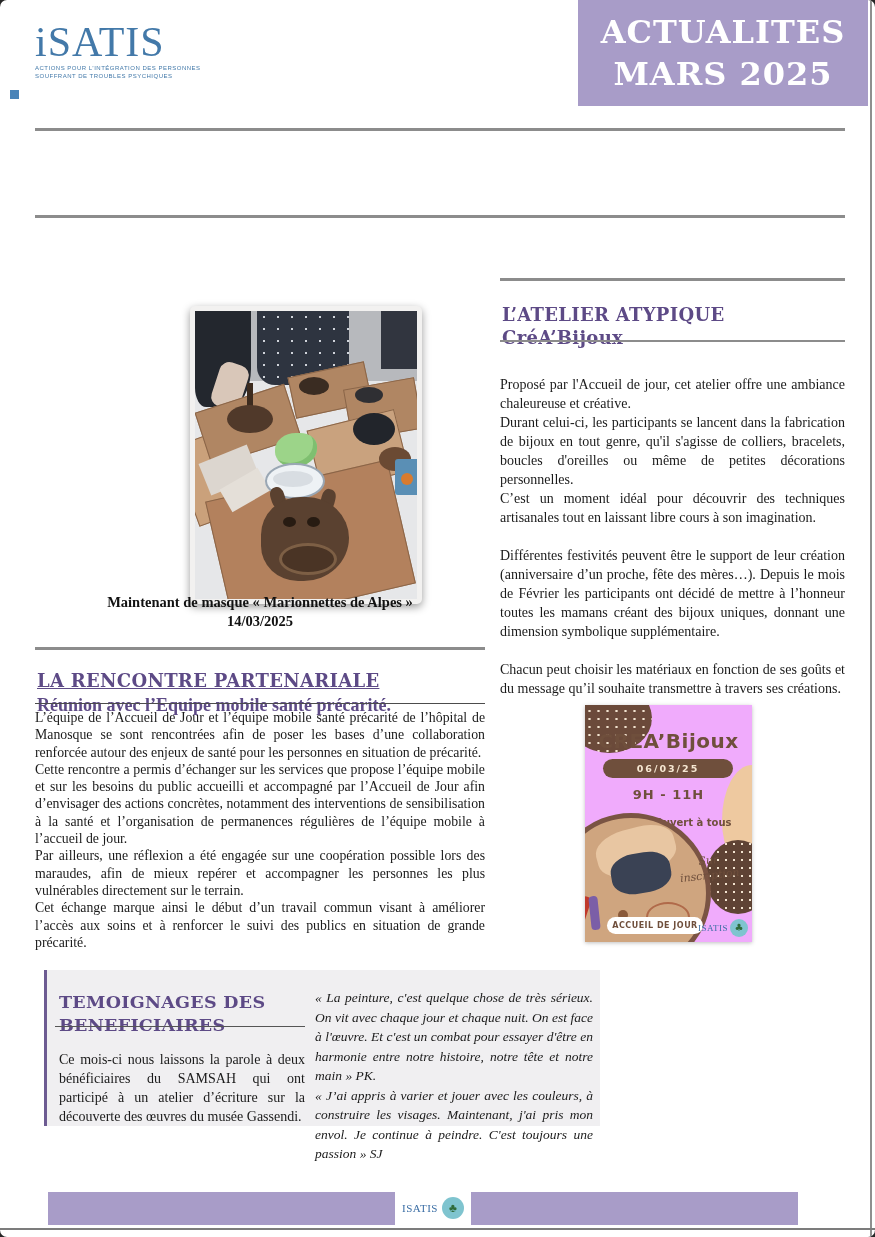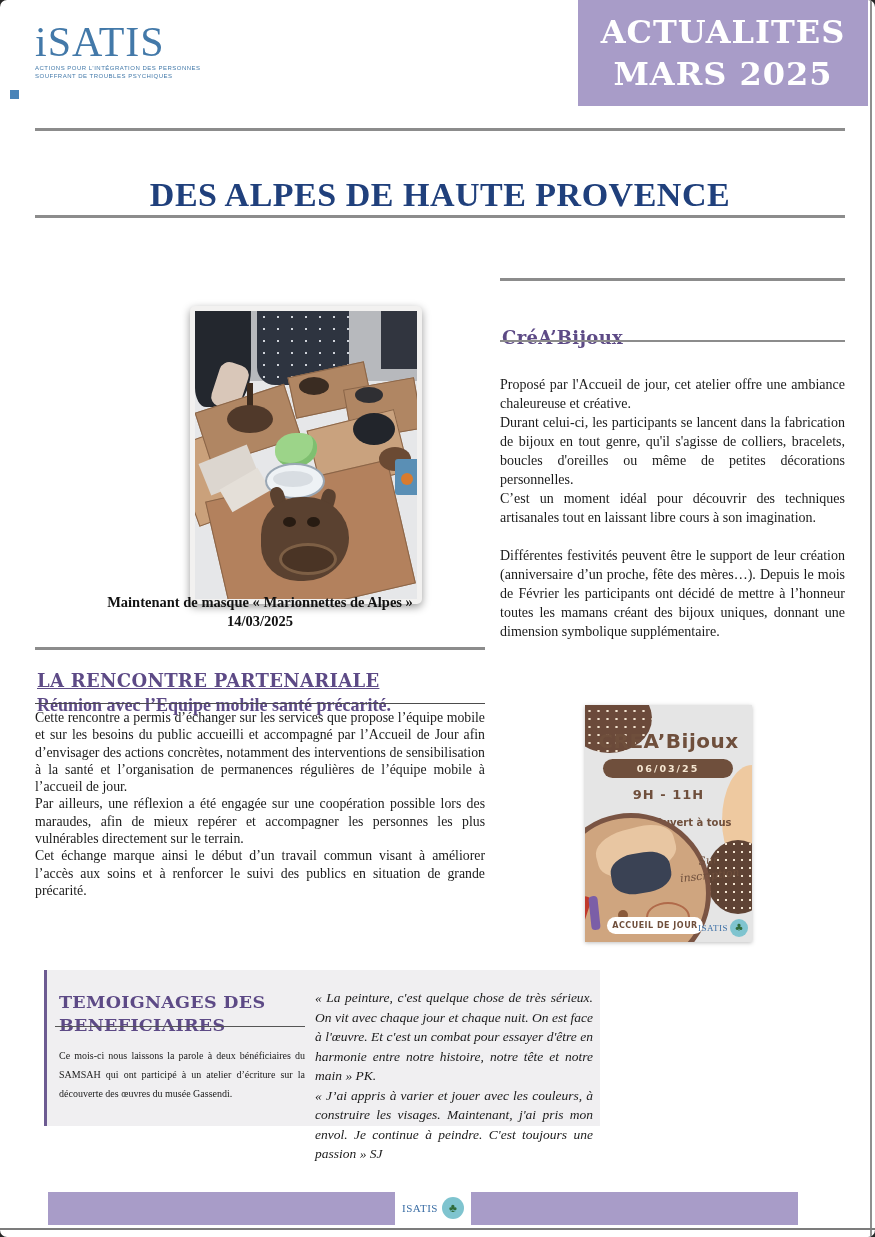--- a/index.html
+++ b/index.html
@@ -91,21 +91,21 @@
 
   .rrule1{position:absolute;left:0;top:8px;width:345px;height:3px;background:#8c8c8c;}
   .rheading{position:absolute;left:2px;top:18px;font-family:"DejaVu Serif",serif;font-weight:bold;
     font-size:18px;line-height:23px;color:#5d4a86;letter-spacing:.3px;}
   .rrule2{position:absolute;left:0;top:70px;width:345px;height:2px;background:#8c8c8c;}
   .rbody{position:absolute;left:0;top:105px;width:345px;}
   .rbody p{margin:0;font-size:14px;line-height:19px;text-align:justify;}
   .rbody p.gap{margin-top:19px;}
 
   
-  .poster{position:absolute;left:85px;top:435px;width:167px;height:237px;background:#e5e5e5;
+  .poster{position:absolute;left:85px;top:435px;width:167px;height:237px;background:#f0abfc;
     overflow:hidden;box-shadow:0 1px 4px rgba(0,0,0,.25);font-family:"DejaVu Sans",sans-serif;}
   .poster *{position:absolute;}
   .p-blob-tl{left:-18px;top:-22px;width:85px;height:70px;background:#6b4a3a;border-radius:50%;
     background-image:radial-gradient(#f2e3cf 1px,transparent 1.4px);background-size:9px 8px;}
   .p-blob-r{right:-30px;top:60px;width:60px;height:110px;background:#eec9a0;border-radius:50%;}
   .p-blob-br{right:-18px;bottom:28px;width:64px;height:74px;background:#5f4334;border-radius:50%;
     background-image:radial-gradient(#f2e3cf 1px,transparent 1.4px);background-size:8px 8px;}
   .p-title{left:0;top:24px;width:100%;text-align:center;color:#6f4f3c;font-weight:bold;font-size:20px;letter-spacing:.5px;}
   .p-pill{left:18px;top:54px;width:130px;height:19px;background:#6f4f3c;border-radius:10px;
     color:#f6e7d2;font-weight:bold;font-size:9.5px;letter-spacing:2px;text-align:center;line-height:19px;}
@@ -127,21 +127,21 @@
   .p-isatis{right:24px;bottom:9px;color:#3b6ea5;font-family:"Liberation Serif",serif;font-size:9px;letter-spacing:.5px;}
   .p-round{right:4px;bottom:5px;width:18px;height:18px;border-radius:50%;background:#7fc4cf;
     color:#2f6b3a;font-size:10px;line-height:18px;text-align:center;}
 
   
   .testi{position:absolute;left:44px;top:970px;width:553px;height:156px;background:#f0eff1;
     border-left:3px solid #6d5b92;}
   .t-head{position:absolute;left:12px;top:6px;font-family:"DejaVu Serif",serif;font-weight:bold;
     font-size:17.5px;line-height:23px;color:#5d4a86;letter-spacing:.3px;}
   .t-rule{position:absolute;left:8px;top:56px;width:250px;height:1px;background:#555;}
-  .t-intro{position:absolute;left:12px;top:66px;width:246px;font-size:10px;line-height:19px;text-align:justify;}
+  .t-intro{position:absolute;left:12px;top:66px;width:246px;font-size:14px;line-height:19px;text-align:justify;}
   .t-quotes{position:absolute;left:268px;top:18px;width:278px;font-style:italic;font-size:13.5px;line-height:19.5px;}
   .t-quotes p{margin:0;text-align:justify;}
 
   
   .footer-bar{position:absolute;left:48px;top:1192px;width:750px;height:33px;background:#a89cc8;}
   .footer-logos{position:absolute;left:347px;top:-2px;width:76px;height:36px;background:#ffffff;
     display:flex;align-items:center;justify-content:center;gap:4px;}
   .f-isatis{color:#3b6ea5;font-family:"Liberation Serif",serif;font-size:11px;letter-spacing:.5px;}
   .f-round{width:22px;height:22px;border-radius:50%;background:#7fc4cf;color:#2f6b3a;
     font-size:12px;line-height:22px;text-align:center;}
@@ -160,21 +160,20 @@
     <div class="logo-tag">SOUFFRANT DE TROUBLES PSYCHIQUES</div>
   </div>
   <div class="banner">
     <div>ACTUALITES</div>
     <div>MARS 2025</div>
   </div>
 
   <div class="rule rule-t1"></div>
   <div class="main-title">
     <br>
-    <span>DES ALPES DE HAUTE PROVENCE</span>
   </div>
   <div class="rule rule-t2"></div>
 
   <section class="col-left">
     <figure class="photo">
       <div class="wall"></div>
       <div class="person-left"></div>
       <div class="person-mid"></div>
       <div class="person-right"></div>
       <div class="arm-left"></div>
@@ -206,38 +205,40 @@
     </figure>
     <div class="caption">
       <div>Maintenant de masque « Marionnettes de Alpes »</div>
       <div>14/03/2025</div>
     </div>
     <div class="lrule l-rule1"></div>
     <h2 class="lheading">LA RENCONTRE PARTENARIALE</h2>
     <h3 class="lsub">Réunion avec l’Equipe mobile santé précarité.</h3>
     <div class="lthin"></div>
     <div class="lbody">
+      <p>L’équipe de l’Accueil de Jour et l’équipe mobile santé précarité de l’hôpital de Manosque se sont rencontrées afin de poser les bases d’une collaboration renforcée autour des enjeux de santé pour les personnes en situation de précarité.</p>
       <p>Cette rencontre a permis d’échanger sur les services que propose l’équipe mobile et sur les besoins du public accueilli et accompagné par l’Accueil de Jour afin d’envisager des actions concrètes, notamment des interventions de sensibilisation à la santé et l’organisation de permanences régulières de l’équipe mobile à l’accueil de jour.</p>
       <p>Par ailleurs, une réflexion a été engagée sur une coopération possible lors des maraudes, afin de mieux repérer et accompagner les personnes les plus vulnérables directement sur le terrain.</p>
       <p>Cet échange marque ainsi le début d’un travail commun visant à améliorer l’accès aux soins et à renforcer le suivi des publics en situation de grande précarité.</p>
     </div>
   </section>
 
   <section class="col-right">
     <div class="rrule1"></div>
     <h2 class="rheading">
-      <br>
+      <span>L’ATELIER ATYPIQUE</span><br>
       <span>CréA’Bijoux</span>
     </h2>
     <div class="rrule2"></div>
     <div class="rbody">
       <p>Proposé par l'Accueil de jour, cet atelier offre une ambiance chaleureuse et créative.</p>
       <p>Durant celui-ci, les participants se lancent dans la fabrication de bijoux en tout genre, qu'il s'agisse de colliers, bracelets, boucles d'oreilles ou même de petites décorations personnelles.</p>
       <p>C’est un moment idéal pour découvrir des techniques artisanales tout en laissant libre cours à son imagination.</p>
       <p class="gap">Différentes festivités peuvent être le support de leur création (anniversaire d’un proche, fête des mères…). Depuis le mois de Février les participants ont décidé de mettre à l’honneur toutes les mamans créant des bijoux uniques, donnant une dimension symbolique supplémentaire.</p>
+      <p class="gap">Chacun peut choisir les matériaux en fonction de ses goûts et du message qu’il souhaite transmettre à travers ses créations.</p>
     </div>
 
     <div class="poster">
       <div class="p-blob-r"></div>
       <div class="p-blob-tl"></div>
       <div class="p-blob-br"></div>
       <div class="p-title">CREA’Bijoux</div>
       <div class="p-pill">06/03/25</div>
       <div class="p-time">9H - 11H</div>
       <div class="p-open">Ouvert à tous</div>

